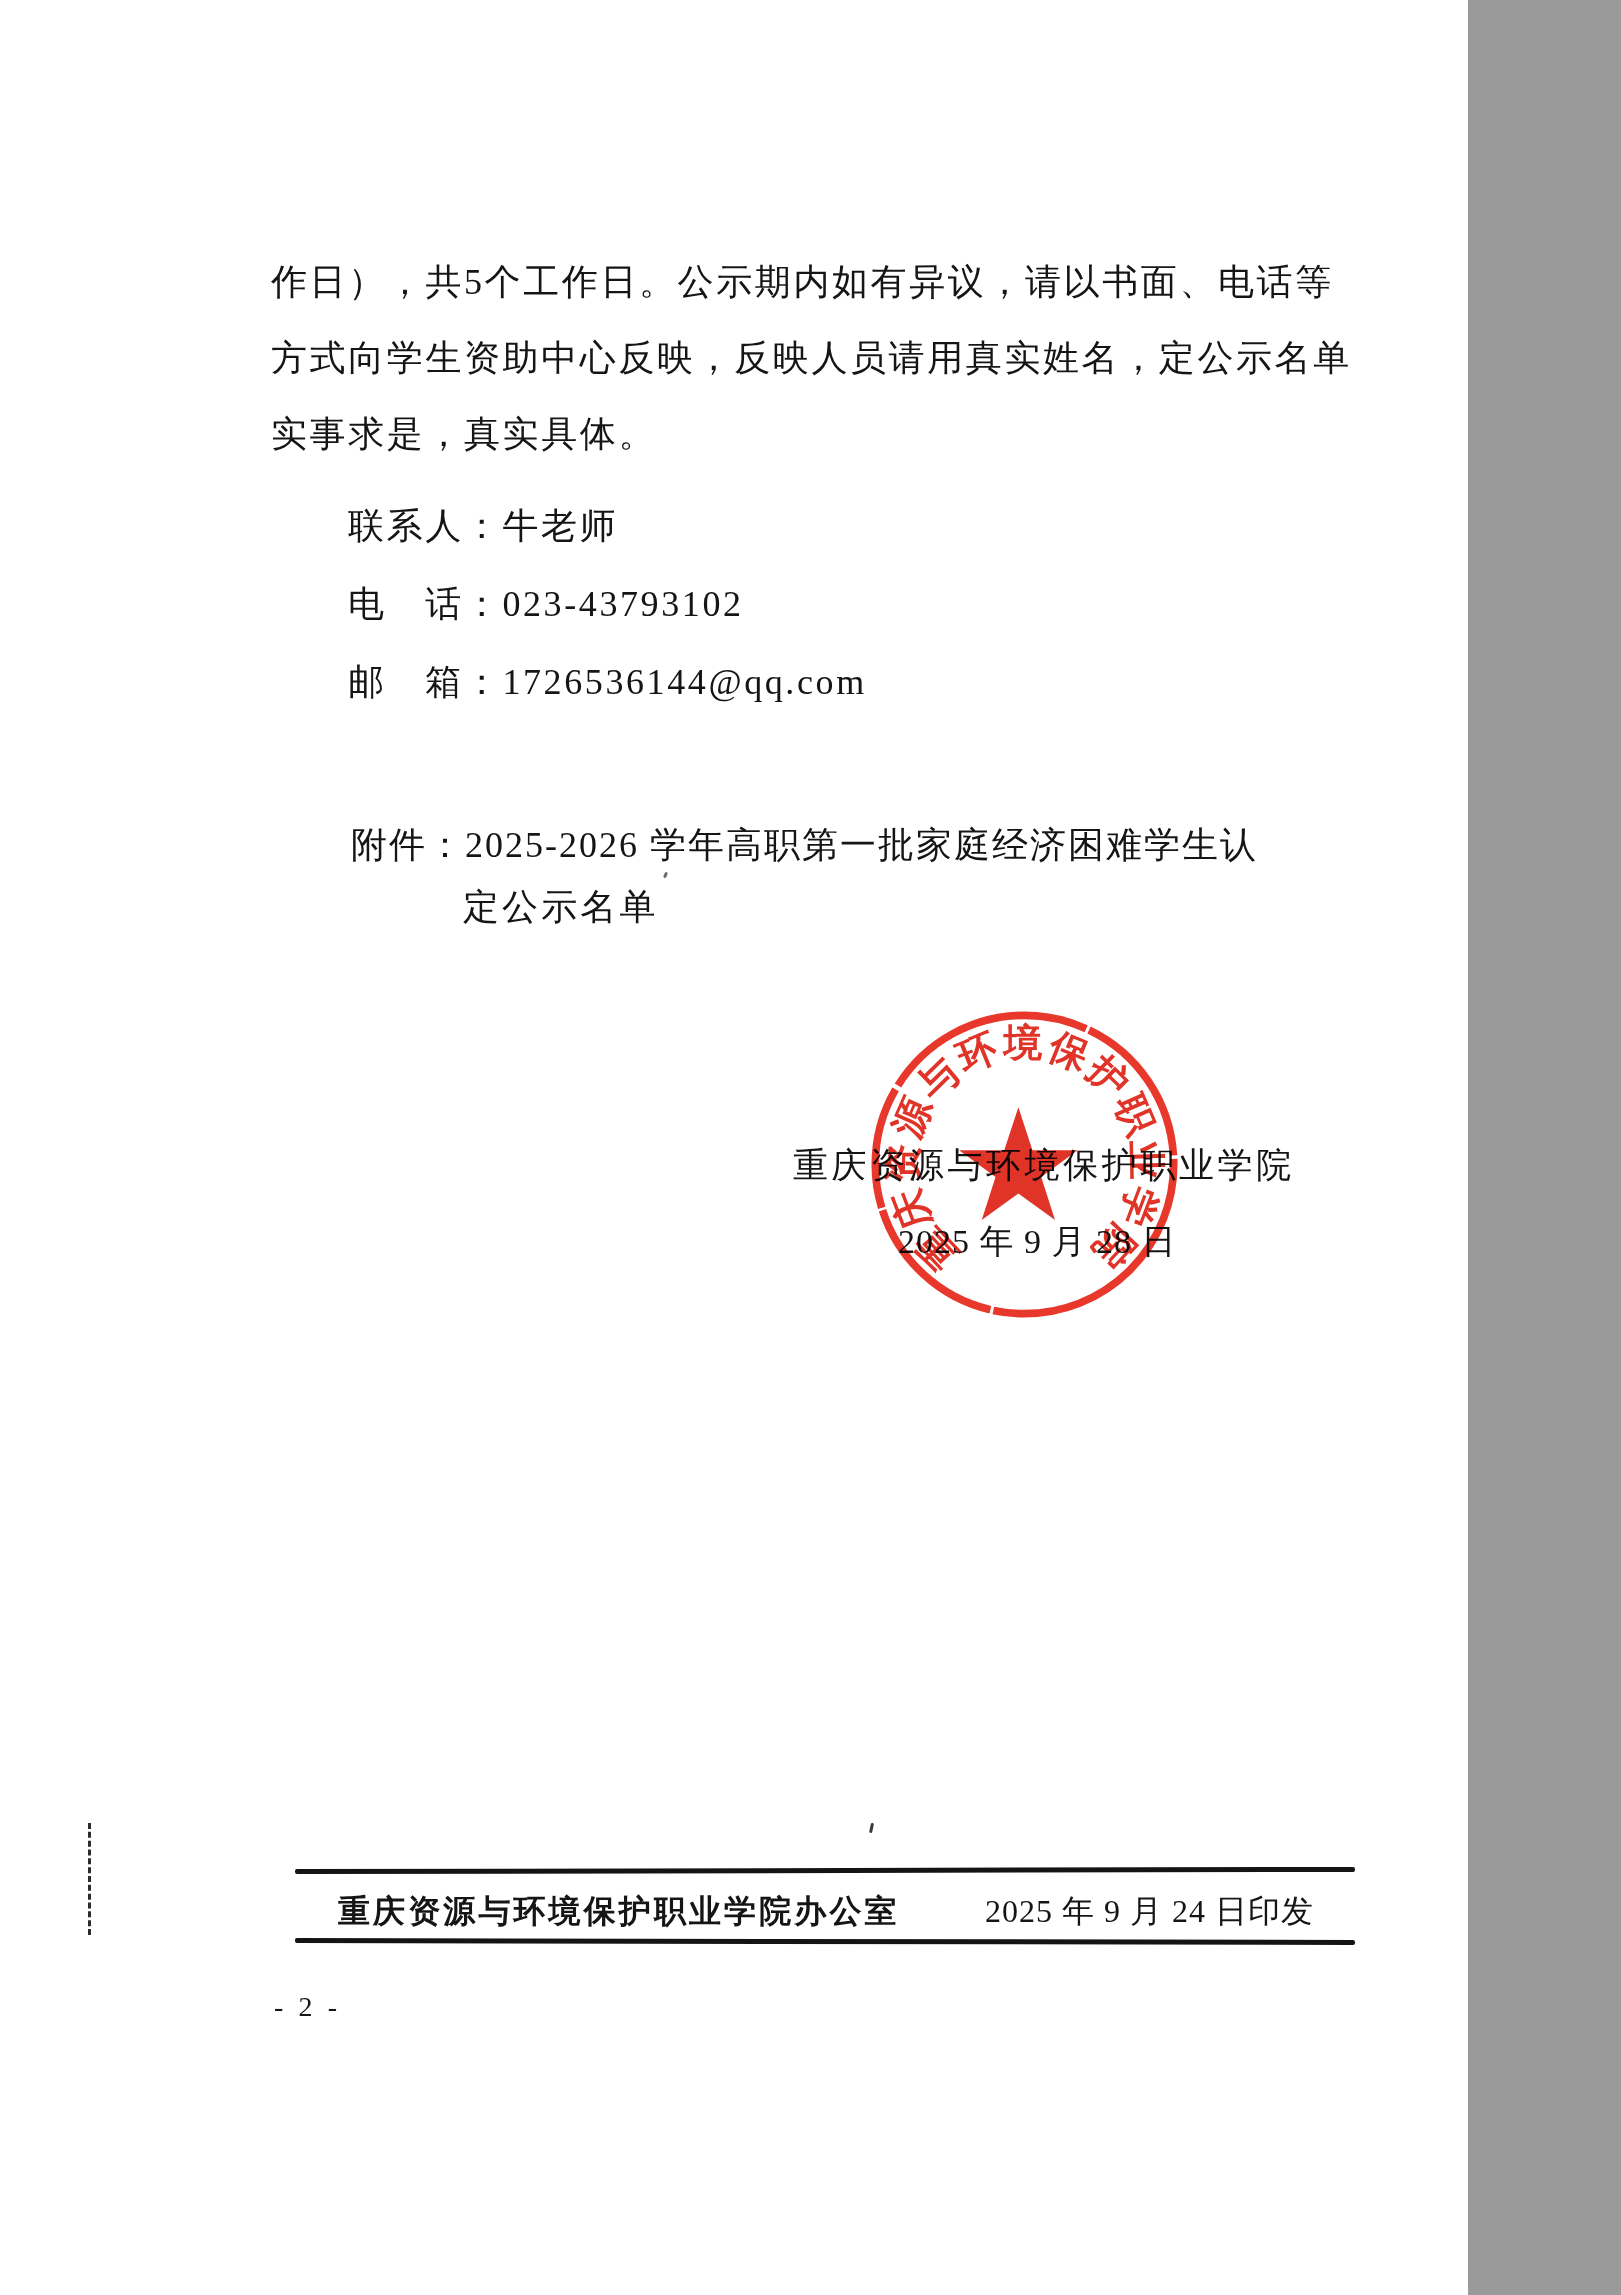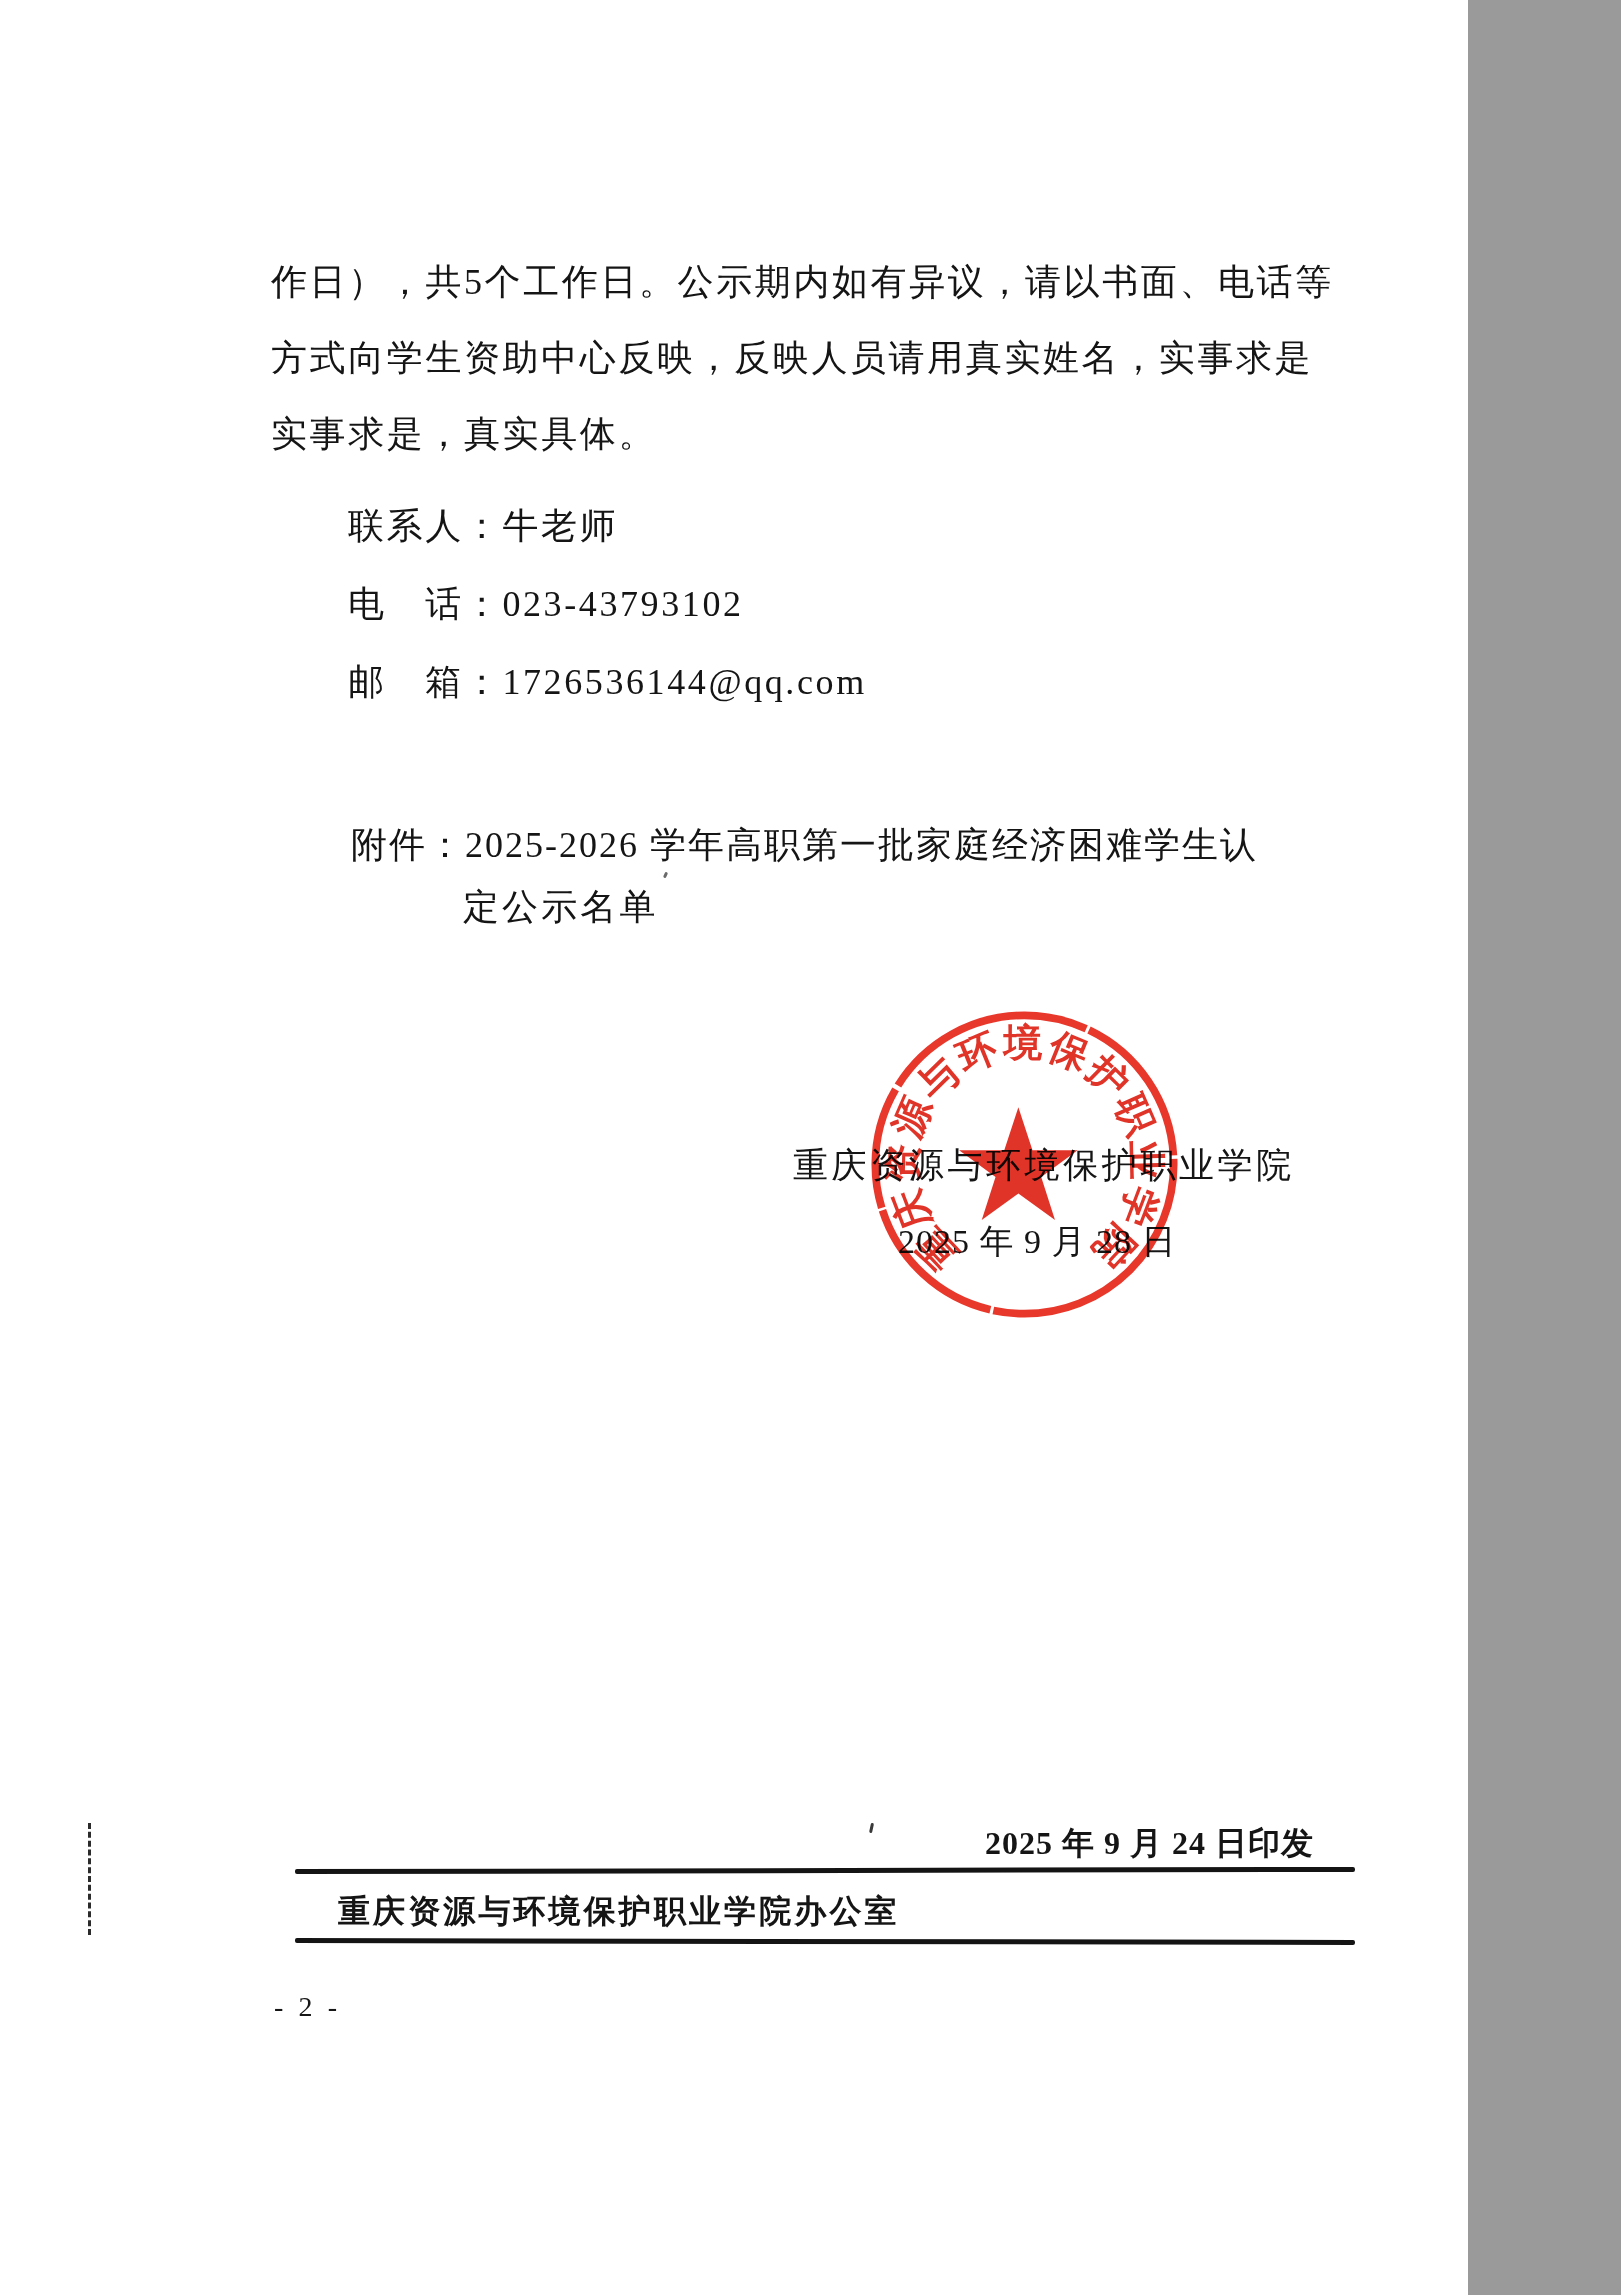--- a/index.html
+++ b/index.html
@@ -44,36 +44,36 @@
   .seal-arc-text{
     font-family:"Liberation Serif","DejaVu Serif",serif;
     font-size:76px;font-weight:bold;letter-spacing:6px;
   }
 
   
   .rule{background:#141414;height:4.6px;width:1060px;left:295px;border-radius:2px;}
   .rule-top{top:1868px;transform:rotate(-0.12deg);}
   .rule-bottom{top:1939px;transform:rotate(0.1deg);}
   .footer-office{left:307px;top:1895px;font-size:32px;font-weight:bold;line-height:1;letter-spacing:3.1px;margin-left:31px;}
-  .footer-issued{left:985px;top:1827px;font-size:32px;font-weight:bold;line-height:1;letter-spacing:1px;}
+  .footer-issued{left:985px;top:1895px;font-size:32px;font-weight:normal;line-height:1;letter-spacing:1px;}
   .page-number{left:274px;top:1993px;font-size:28px;line-height:1;letter-spacing:4.1px;}
 
   
   .edge-dashes{left:88px;top:1823px;height:112px;width:0;border-left:3.6px dashed #2b2b2b;}
   .speck-a{left:870px;top:1823px;width:3.1px;height:10.2px;background:#3a3a3a;border-radius:1.5px;transform:rotate(12deg);}
   .speck-b{left:664px;top:872px;width:3.1px;height:6.1px;background:#6a6a6a;border-radius:1.5px;transform:rotate(25deg);}
 </style>
 </head>
 <body>
 
 <div class="page">
 
   <div class="abs paragraph">
     <div class="line">作日），共5个工作日。公示期内如有异议，请以书面、电话等</div>
-    <div class="line">方式向学生资助中心反映，反映人员请用真实姓名，实事求是</div>
+    <div class="line">方式向学生资助中心反映，反映人员请用真实姓名，定公示名单</div>
     <div class="line">实事求是，真实具体。</div>
   </div>
 
   <div class="abs contact">
     <div class="line">联系人：牛老师</div>
     <div class="line">电　话：023-43793102</div>
     <div class="line">邮　箱：1726536144@qq.com</div>
   </div>
 
   <div class="abs attach-1">附件：2025-2026 学年高职第一批家庭经济困难学生认</div>

